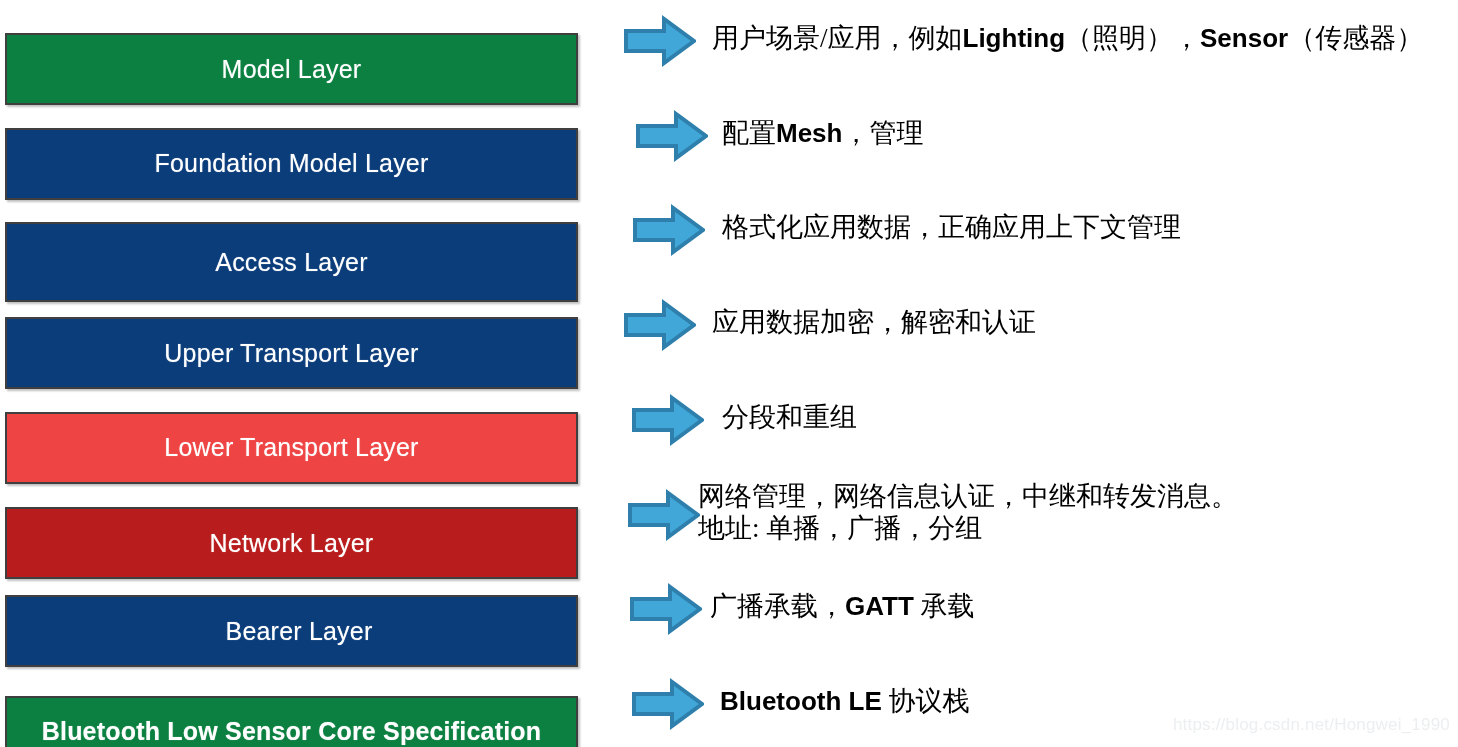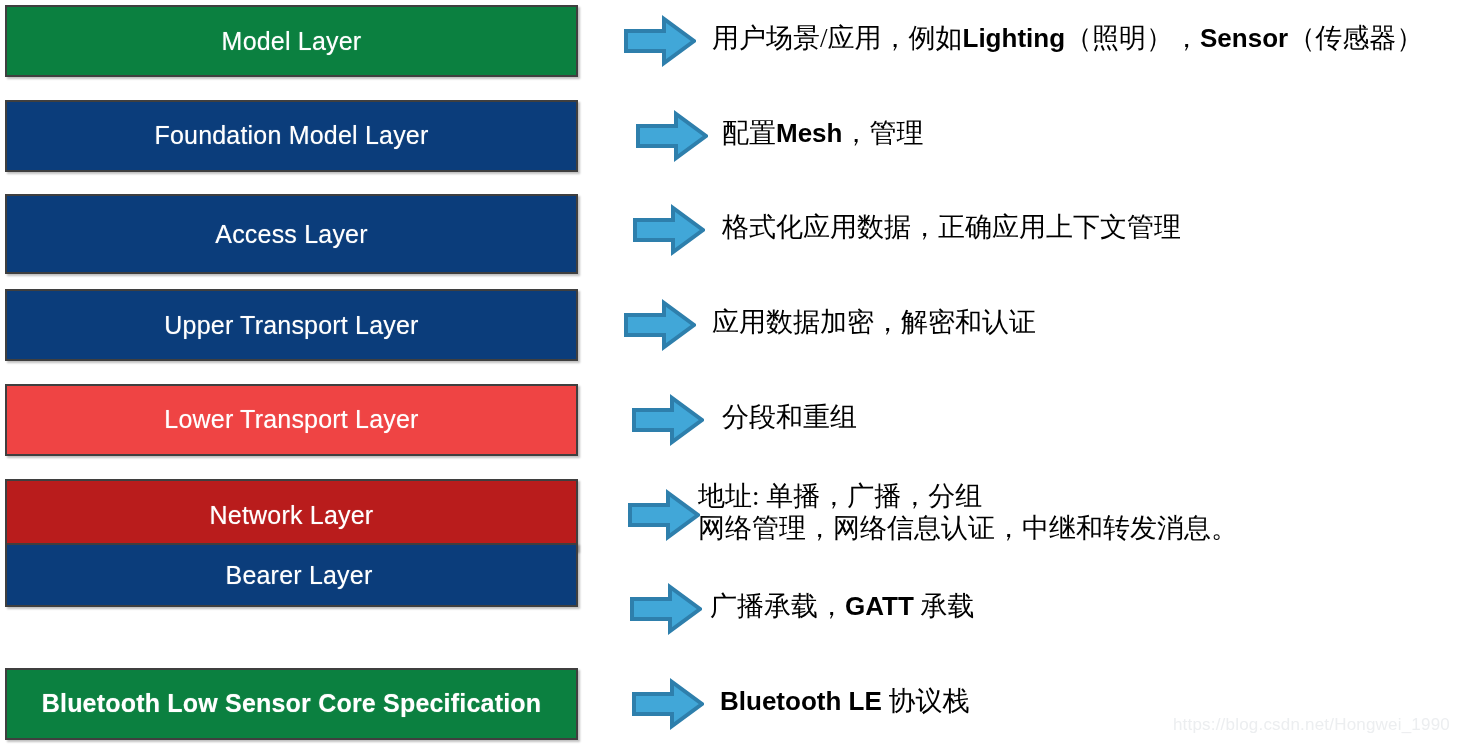--- a/index.html
+++ b/index.html
@@ -31,20 +31,21 @@
   .layer-box {
     position: absolute;
     left: 5px;
     width: 573px;
     box-sizing: border-box;
     border: 2px solid #3f3f3f;
     display: flex;
     align-items: center;
     justify-content: center;
     box-shadow: 2px 2px 2px rgba(0,0,0,0.25);
+    margin-top: 28px;
   }
   .layer-box .layer-label {
     color: #ffffff;
     font-family: "Liberation Sans", sans-serif;
     font-size: 25px;
     font-weight: 500;
     letter-spacing: 0.2px;
     text-shadow: 0 0 1px rgba(255,255,255,0.55);
     white-space: nowrap;
   }
@@ -167,26 +168,26 @@
     <div class="row" style="top: 0px;">
       <div class="layer-box" style="top: 479px; height: 72px; background: #b91c1c; border-color: rgb(63, 63, 63);">
         <span class="layer-label">Network Layer</span>
       </div>
       <div class="arrow-wrap" style="left: 628px; top: 488.5px;">
         <svg viewBox="0 0 72 52" xmlns="http://www.w3.org/2000/svg">
           <polygon points="2,16 40,16 40,4 70,26 40,48 40,36 2,36" fill="#41A7D8" stroke="#2E7FAC" stroke-width="4" stroke-linejoin="miter"></polygon>
         </svg>
       </div>
       <div class="desc" style="left: 698px; top: 479.5px;">
+        <span class="line"><span>网络管理，网络信息认证，中继和转发消息。</span></span>
         <span class="line"><span>地址: 单播，广播，分组</span></span>
-        <span class="line"><span>网络管理，网络信息认证，中继和转发消息。</span></span>
-      </div>
-    </div>
-    <div class="row" style="top: 0px;">
-      <div class="layer-box" style="top: 543px; height: 64px; background: rgb(11, 61, 123); border-color: rgb(63, 63, 63); padding-left: 15px;">
+      </div>
+    </div>
+    <div class="row" style="top: 0px;">
+      <div class="layer-box" style="top: 567px; height: 72px; background: rgb(11, 61, 123); border-color: rgb(63, 63, 63); padding-left: 15px;">
         <span class="layer-label">Bearer Layer</span>
       </div>
       <div class="arrow-wrap" style="left: 630px; top: 583.2px;">
         <svg viewBox="0 0 72 52" xmlns="http://www.w3.org/2000/svg">
           <polygon points="2,16 40,16 40,4 70,26 40,48 40,36 2,36" fill="#41A7D8" stroke="#2E7FAC" stroke-width="4" stroke-linejoin="miter"></polygon>
         </svg>
       </div>
       <div class="desc" style="left: 710px; top: 590.2px;">
         <span class="line"><span>广播承载，</span><b>GATT</b><span> 承载</span></span>
       </div>

